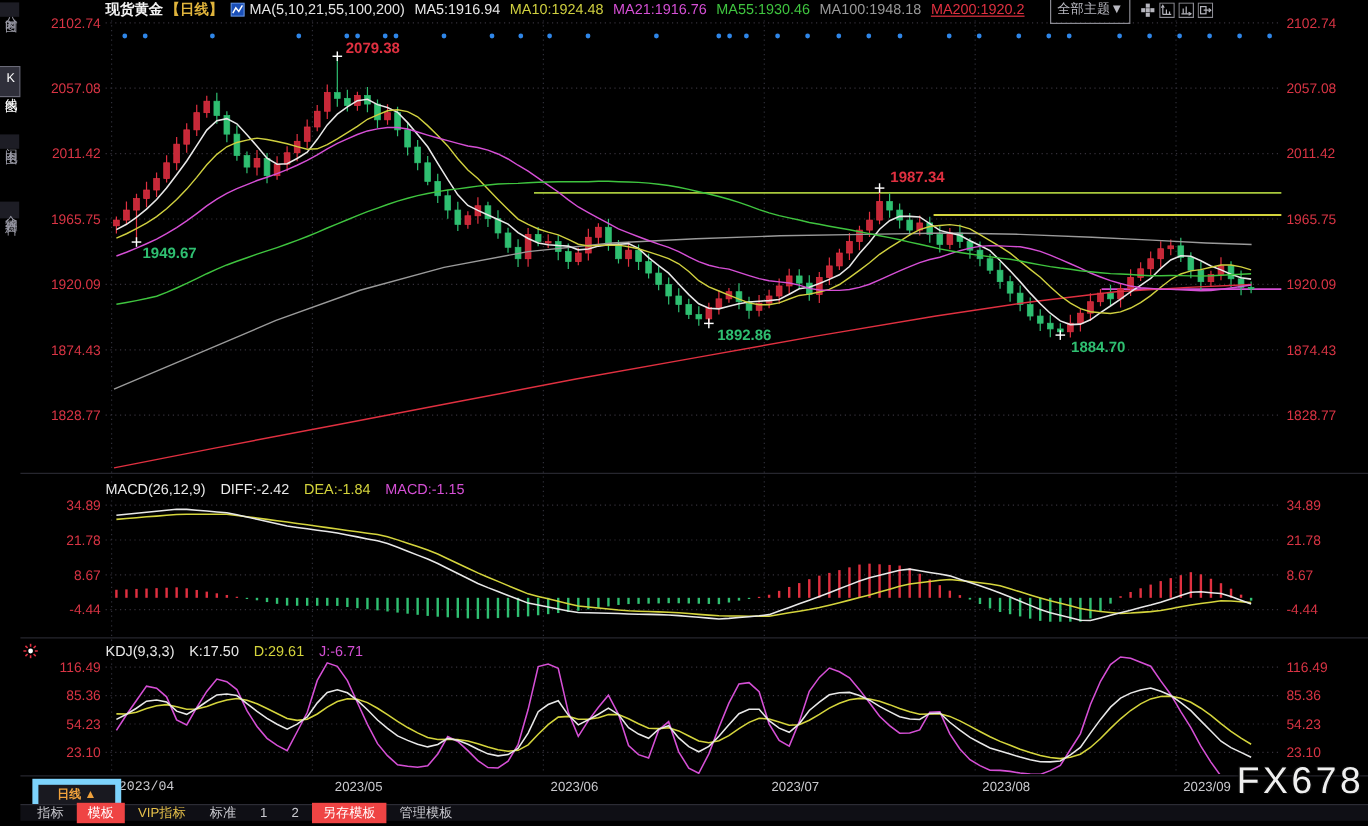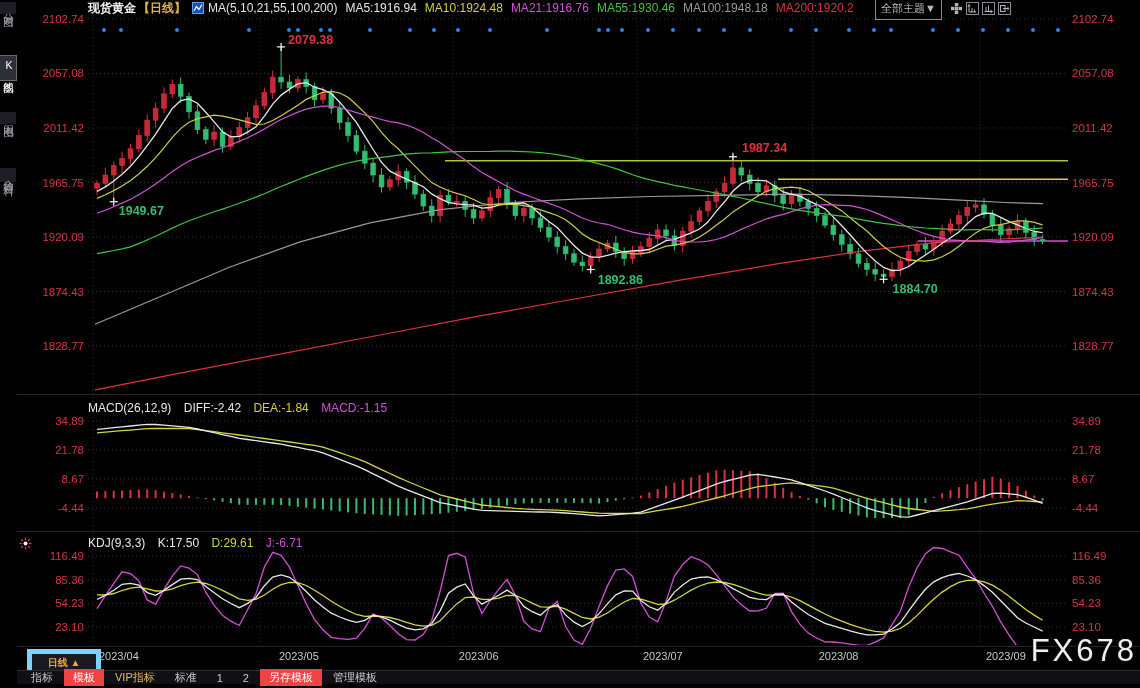--- a/index.html
+++ b/index.html
@@ -542,21 +542,21 @@
           <rect x="0.5" y="0.5" width="11" height="11" fill="#1a4fb8" stroke="#6a9ae6"></rect>
           <polyline points="2,9 4.5,4.5 7,7.5 10,2.5" fill="none" stroke="#fff" stroke-width="1.2"></polyline>
         </svg>
     </span>
     <span class="h-ma">MA(5,10,21,55,100,200)</span>
     <span class="h-ma" id="ma0" style="color: rgb(232, 232, 232);">MA5:1916.94</span>
     <span class="h-ma" id="ma1" style="color: rgb(207, 207, 63);">MA10:1924.48</span>
     <span class="h-ma" id="ma2" style="color: rgb(213, 79, 213);">MA21:1916.76</span>
     <span class="h-ma" id="ma3" style="color: rgb(63, 196, 63);">MA55:1930.46</span>
     <span class="h-ma" id="ma4" style="color: rgb(154, 154, 154);">MA100:1948.18</span>
-    <span class="h-ma" id="ma5" style="color: rgb(224, 48, 64);">MA200:1920.2</span>
+    <span class="h-ma" id="ma5" style="color: rgb(224, 48, 64); text-decoration: underline;">MA200:1920.2</span>
     <span class="h-spacer"></span>
     <span class="theme-btn">全部主题▼</span>
     <span class="tool-ic">
       <svg width="13" height="13">
           <rect x="4.8" y="1" width="3.4" height="3.4" fill="#b5b5bd"></rect>
           <rect x="1" y="4.8" width="3.4" height="3.4" fill="#b5b5bd"></rect>
           <rect x="4.8" y="4.8" width="3.4" height="3.4" fill="#b5b5bd"></rect>
           <rect x="8.6" y="4.8" width="3.4" height="3.4" fill="#b5b5bd"></rect>
           <rect x="4.8" y="8.6" width="3.4" height="3.4" fill="#b5b5bd"></rect>
         </svg>
@@ -613,21 +613,21 @@
   </span>
   <div class="ind-head" style="top:536px;">
     <span class="w">KDJ(9,3,3)</span>
     <span class="w">K:17.50</span>
     <span class="y">D:29.61</span>
     <span class="m">J:-6.71</span>
   </div>
 
   <div class="period-btn">日线 ▲</div>
   <div class="date-row" id="date-row">
-      <span class="date-label" style="left: 99px;">2023/04</span>
+      <span class="date-label" style="left: 99px; font-family: Liberation Mono, monospace;">2023/04</span>
       <span class="date-label" style="left: 279px;">2023/05</span>
       <span class="date-label" style="left: 458.824px;">2023/06</span>
       <span class="date-label" style="left: 642.92px;">2023/07</span>
       <span class="date-label" style="left: 818.648px;">2023/08</span>
       <span class="date-label" style="left: 986.008px;">2023/09</span>
     </div>
   <div class="watermark">FX678</div>
 
   <div class="toolbar">
     <span class="tb-item">指标</span>

